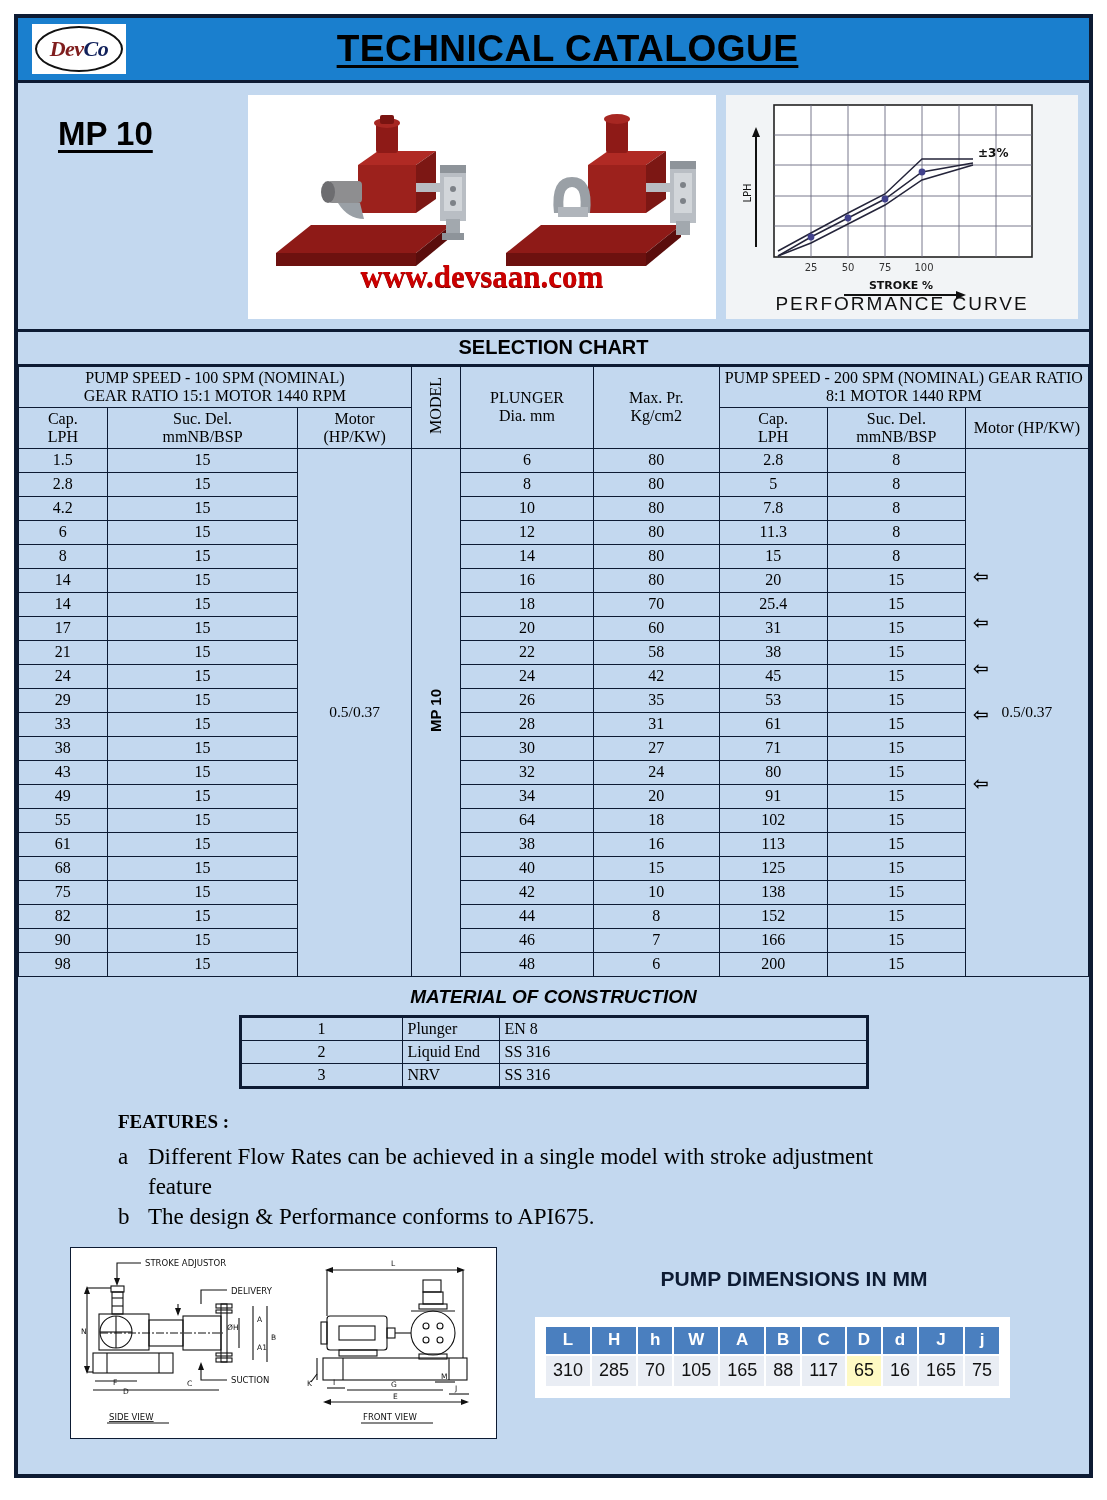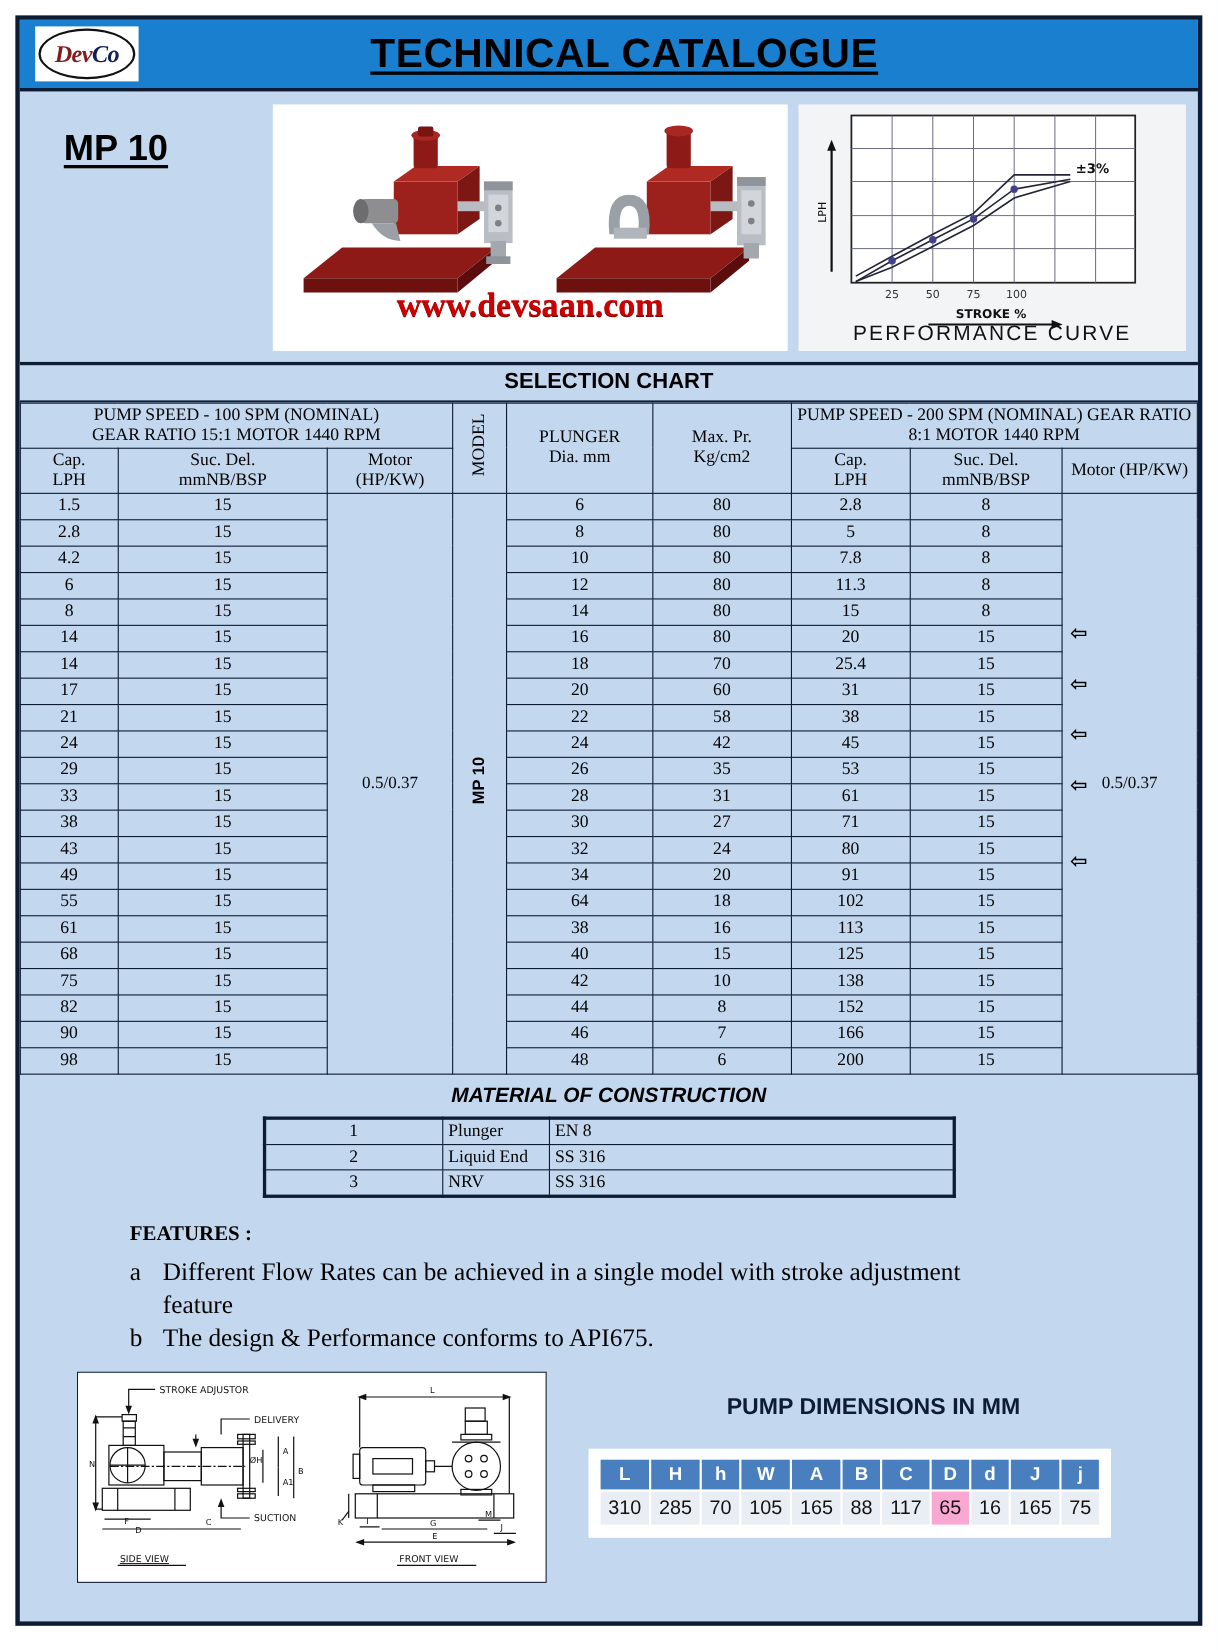--- a/index.html
+++ b/index.html
@@ -640,21 +640,21 @@
               </thead>
           <tbody>
                 <tr id="dim-body">
                   <td style="background: rgb(233, 237, 244);">310</td>
                   <td style="background: rgb(233, 237, 244);">285</td>
                   <td style="background: rgb(233, 237, 244);">70</td>
                   <td style="background: rgb(233, 237, 244);">105</td>
                   <td style="background: rgb(233, 237, 244);">165</td>
                   <td style="background: rgb(233, 237, 244); text-align: right;">88</td>
                   <td style="background: rgb(233, 237, 244);">117</td>
-                  <td style="background: #f9a8d4; margin-left: 34px;">65</td>
+                  <td style="background: #fef9c3; margin-left: 34px;">65</td>
                   <td style="background: rgb(233, 237, 244);">16</td>
                   <td style="background: rgb(233, 237, 244);">165</td>
                   <td style="background: rgb(233, 237, 244);">75</td>
                 </tr>
               </tbody>
         </table>
       </div>
     </div>
   </div>
 

